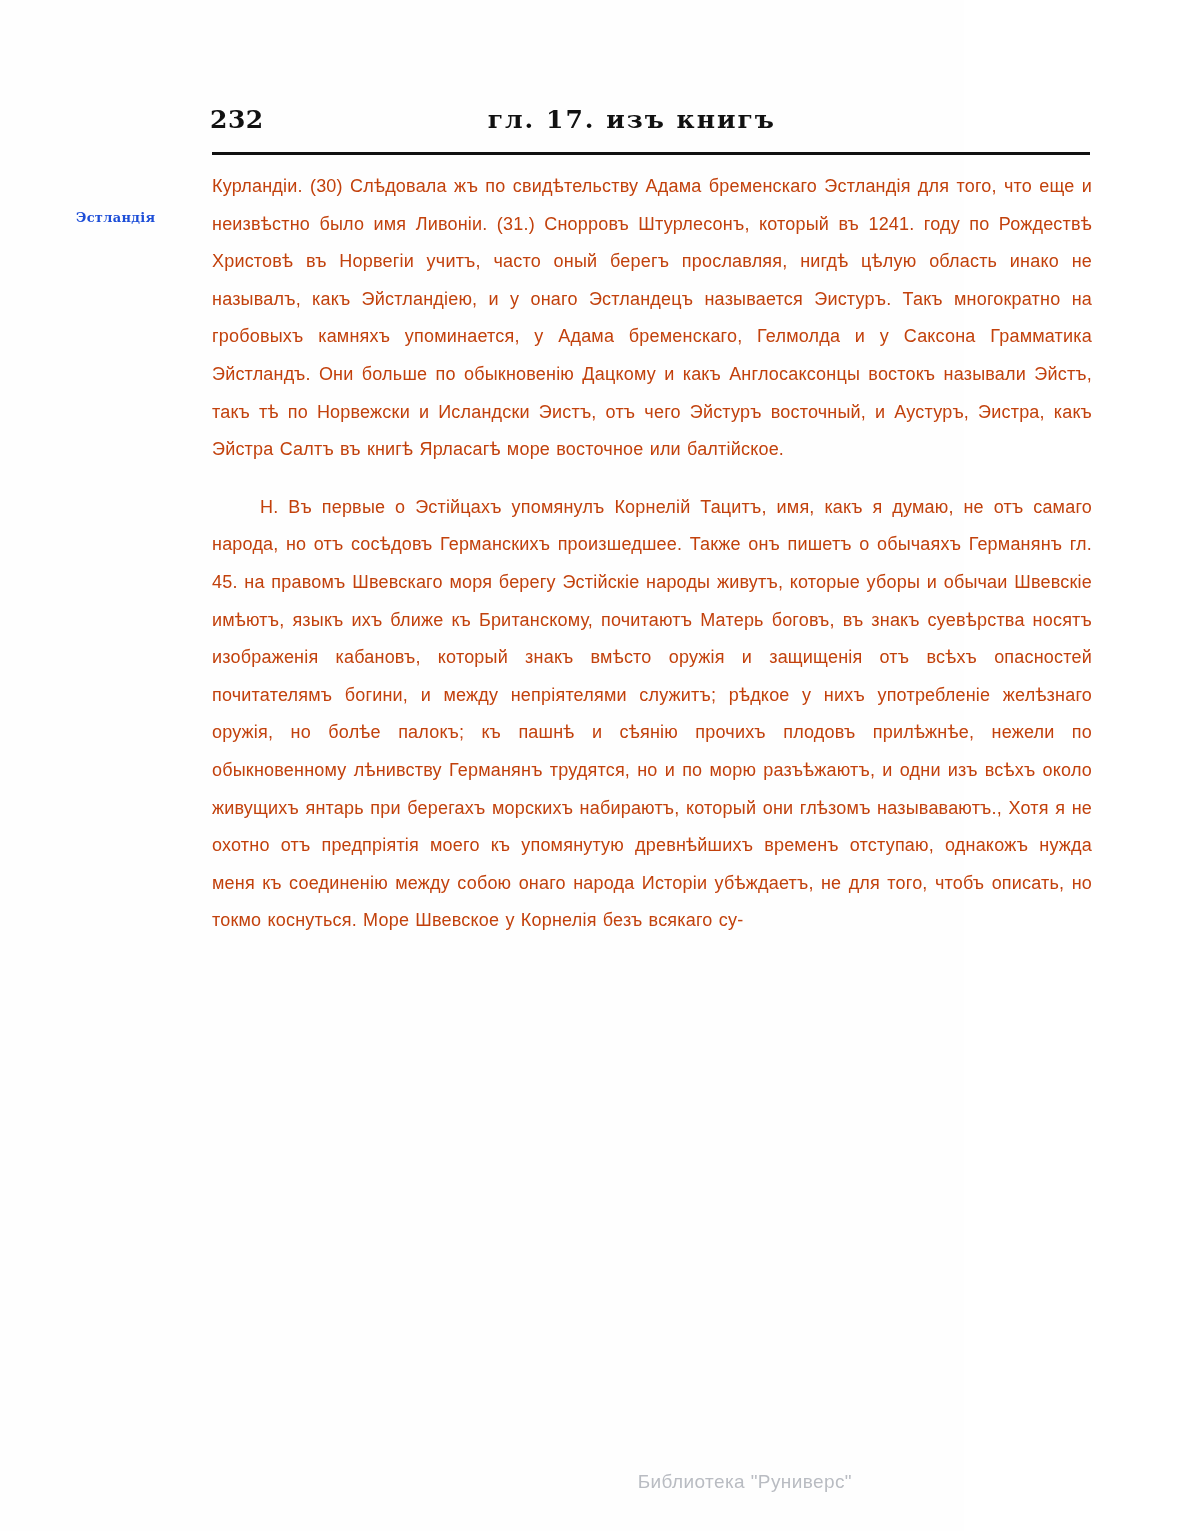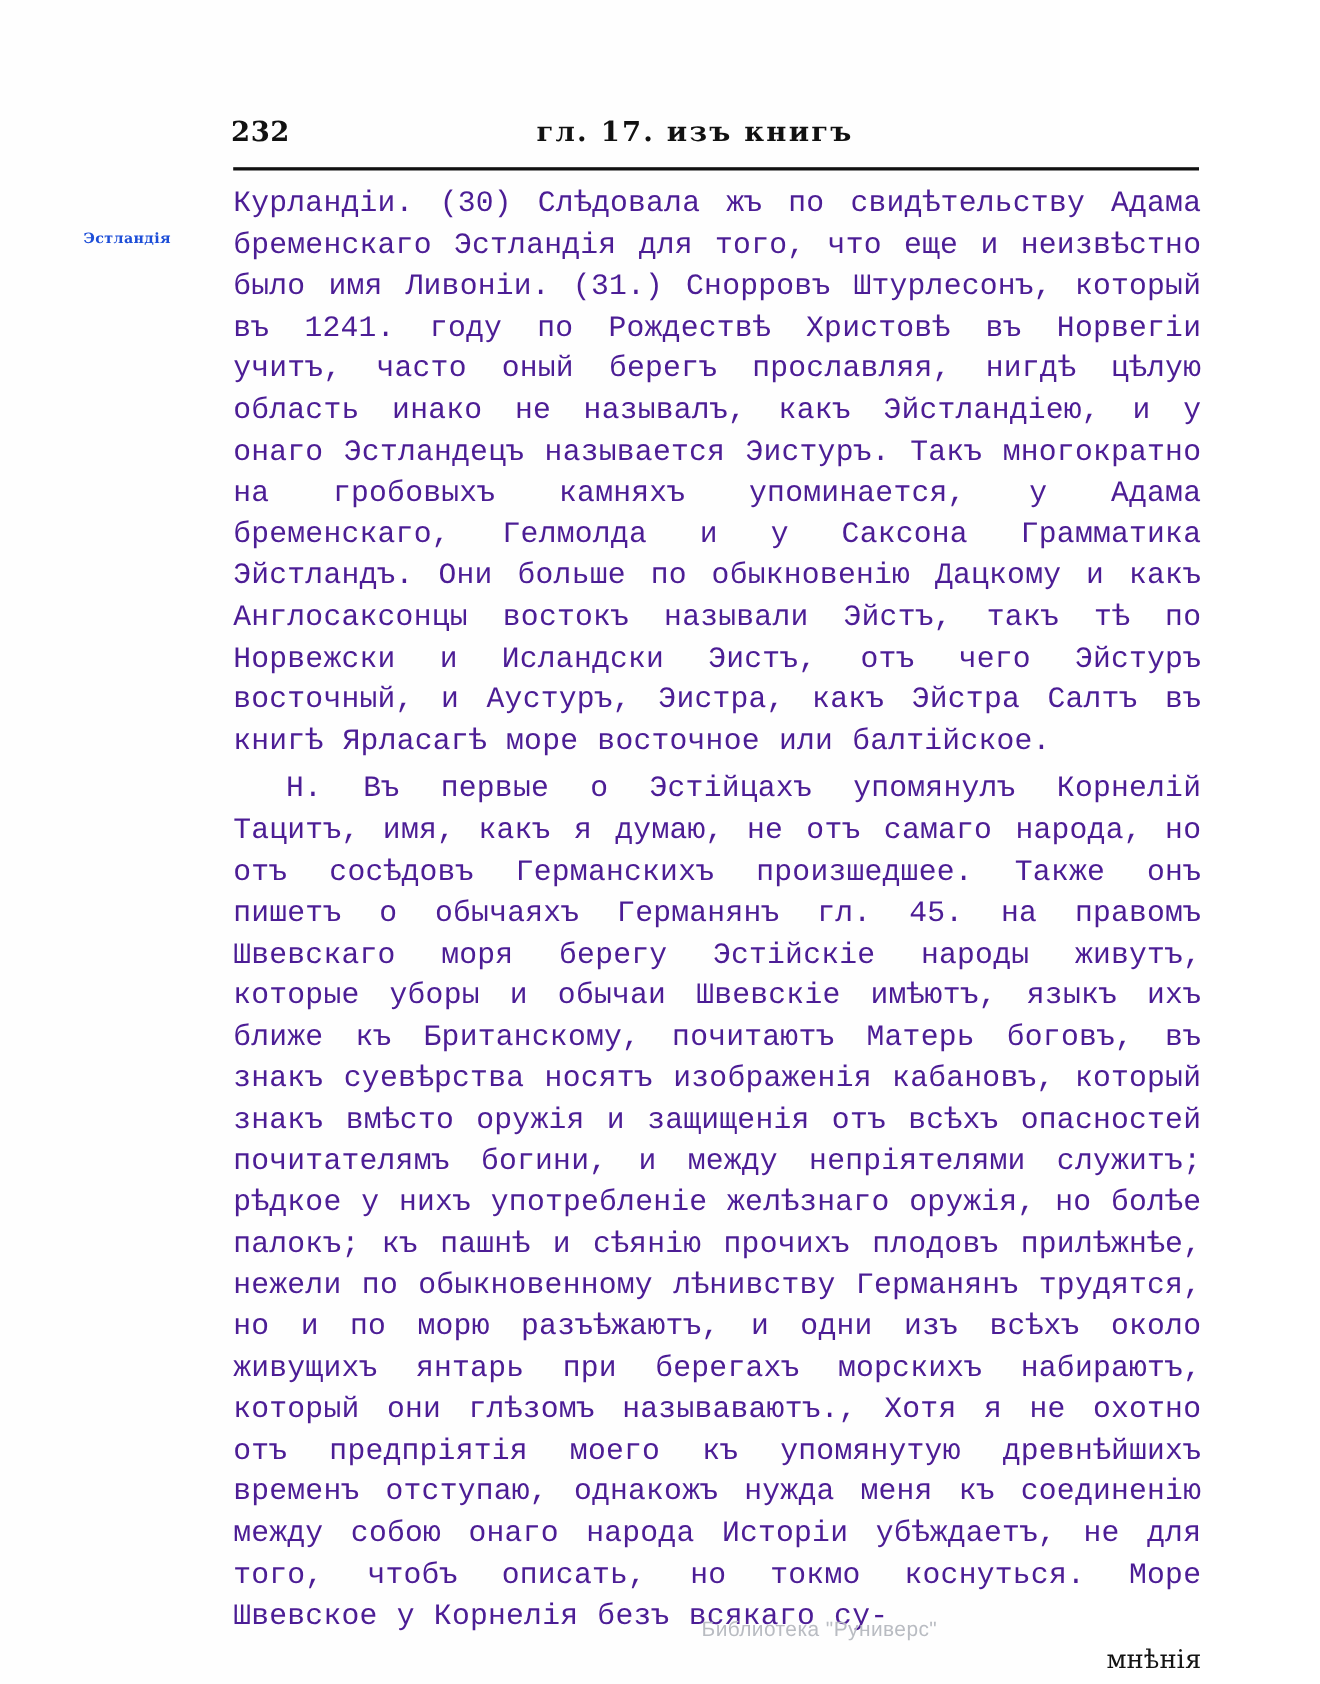--- a/index.html
+++ b/index.html
@@ -69,31 +69,31 @@
     line-height: 1.2;
   }
   .body-text {
     position: absolute;
     left: 212px;
     top: 168px;
     width: 880px;
   }
   .para {
     margin: 0 0 0 0;
-    font-family: Liberation Mono, monospace;
-    font-size: 27px;
+    font-family: Liberation Sans, sans-serif;
+    font-size: 18px;
     line-height: 37.6px;
-    color: #4c1d95;
+    color: #c2410c;
     text-align: justify;
     text-align-last: left;
     letter-spacing: 0.2px;
     word-spacing: 1px;
   }
   .para.second {
-    margin-top: 6px;
+    margin-top: 20px;
     text-indent: 48px;
   }
   .last-line {
     font-family: "DejaVu Serif", serif;
     font-size: 23.5px;
     line-height: 37.6px;
     text-align: right;
     color: #131313;
   }
   .watermark {
@@ -116,18 +116,17 @@
     <span class="running-title">гл. 17. изъ книгъ</span>
   </div>
 
   <div class="rule"></div>
 
   <div class="marginal-note">Эстландія</div>
 
   <div class="body-text">
     <p class="para first">Курландіи. (30) Слѣдовала жъ по свидѣтельству Адама бременскаго Эстландія для того, что еще и неизвѣстно было имя Ливоніи. (31.) Снорровъ Штурлесонъ, который въ 1241. году по Рождествѣ Христовѣ въ Норвегіи учитъ, часто оный берегъ прославляя, нигдѣ цѣлую область инако не называлъ, какъ Эйстландіею, и у онаго Эстландецъ называется Эистуръ. Такъ многократно на гробовыхъ камняхъ упоминается, у Адама бременскаго, Гелмолда и у Саксона Грамматика Эйстландъ. Они больше по обыкновенію Дацкому и какъ Англосаксонцы востокъ называли Эйстъ, такъ тѣ по Норвежски и Исландски Эистъ, отъ чего Эйстуръ восточный, и Аустуръ, Эистра, какъ Эйстра Салтъ въ книгѣ Ярласагѣ море восточное или балтійское.</p>
     <p class="para second">Н. Въ первые о Эстійцахъ упомянулъ Корнелій Тацитъ, имя, какъ я думаю, не отъ самаго народа, но отъ сосѣдовъ Германскихъ произшедшее. Также онъ пишетъ о обычаяхъ Германянъ гл. 45. на правомъ Швевскаго моря берегу Эстійскіе народы живутъ, которые уборы и обычаи Швевскіе имѣютъ, языкъ ихъ ближе къ Британскому, почитаютъ Матерь боговъ, въ знакъ суевѣрства носятъ изображенія кабановъ, который знакъ вмѣсто оружія и защищенія отъ всѣхъ опасностей почитателямъ богини, и между непріятелями служитъ; рѣдкое у нихъ употребленіе желѣзнаго оружія, но болѣе палокъ; къ пашнѣ и сѣянію прочихъ плодовъ прилѣжнѣе, нежели по обыкновенному лѣнивству Германянъ трудятся, но и по морю разъѣжаютъ, и одни изъ всѣхъ около живущихъ янтарь при берегахъ морскихъ набираютъ, который они глѣзомъ называваютъ., Хотя я не охотно отъ предпріятія моего къ упомянутую древнѣйшихъ временъ отступаю, однакожъ нужда меня къ соединенію между собою онаго народа Исторіи убѣждаетъ, не для того, чтобъ описать, но токмо коснуться. Море Швевское у Корнелія безъ всякаго су-</p>
-    <div class="last-line">мнѣнія</div>
   </div>
 
   <div class="watermark">Библиотека "Руниверс"</div>
 
 </div>
 
 </body></html>

